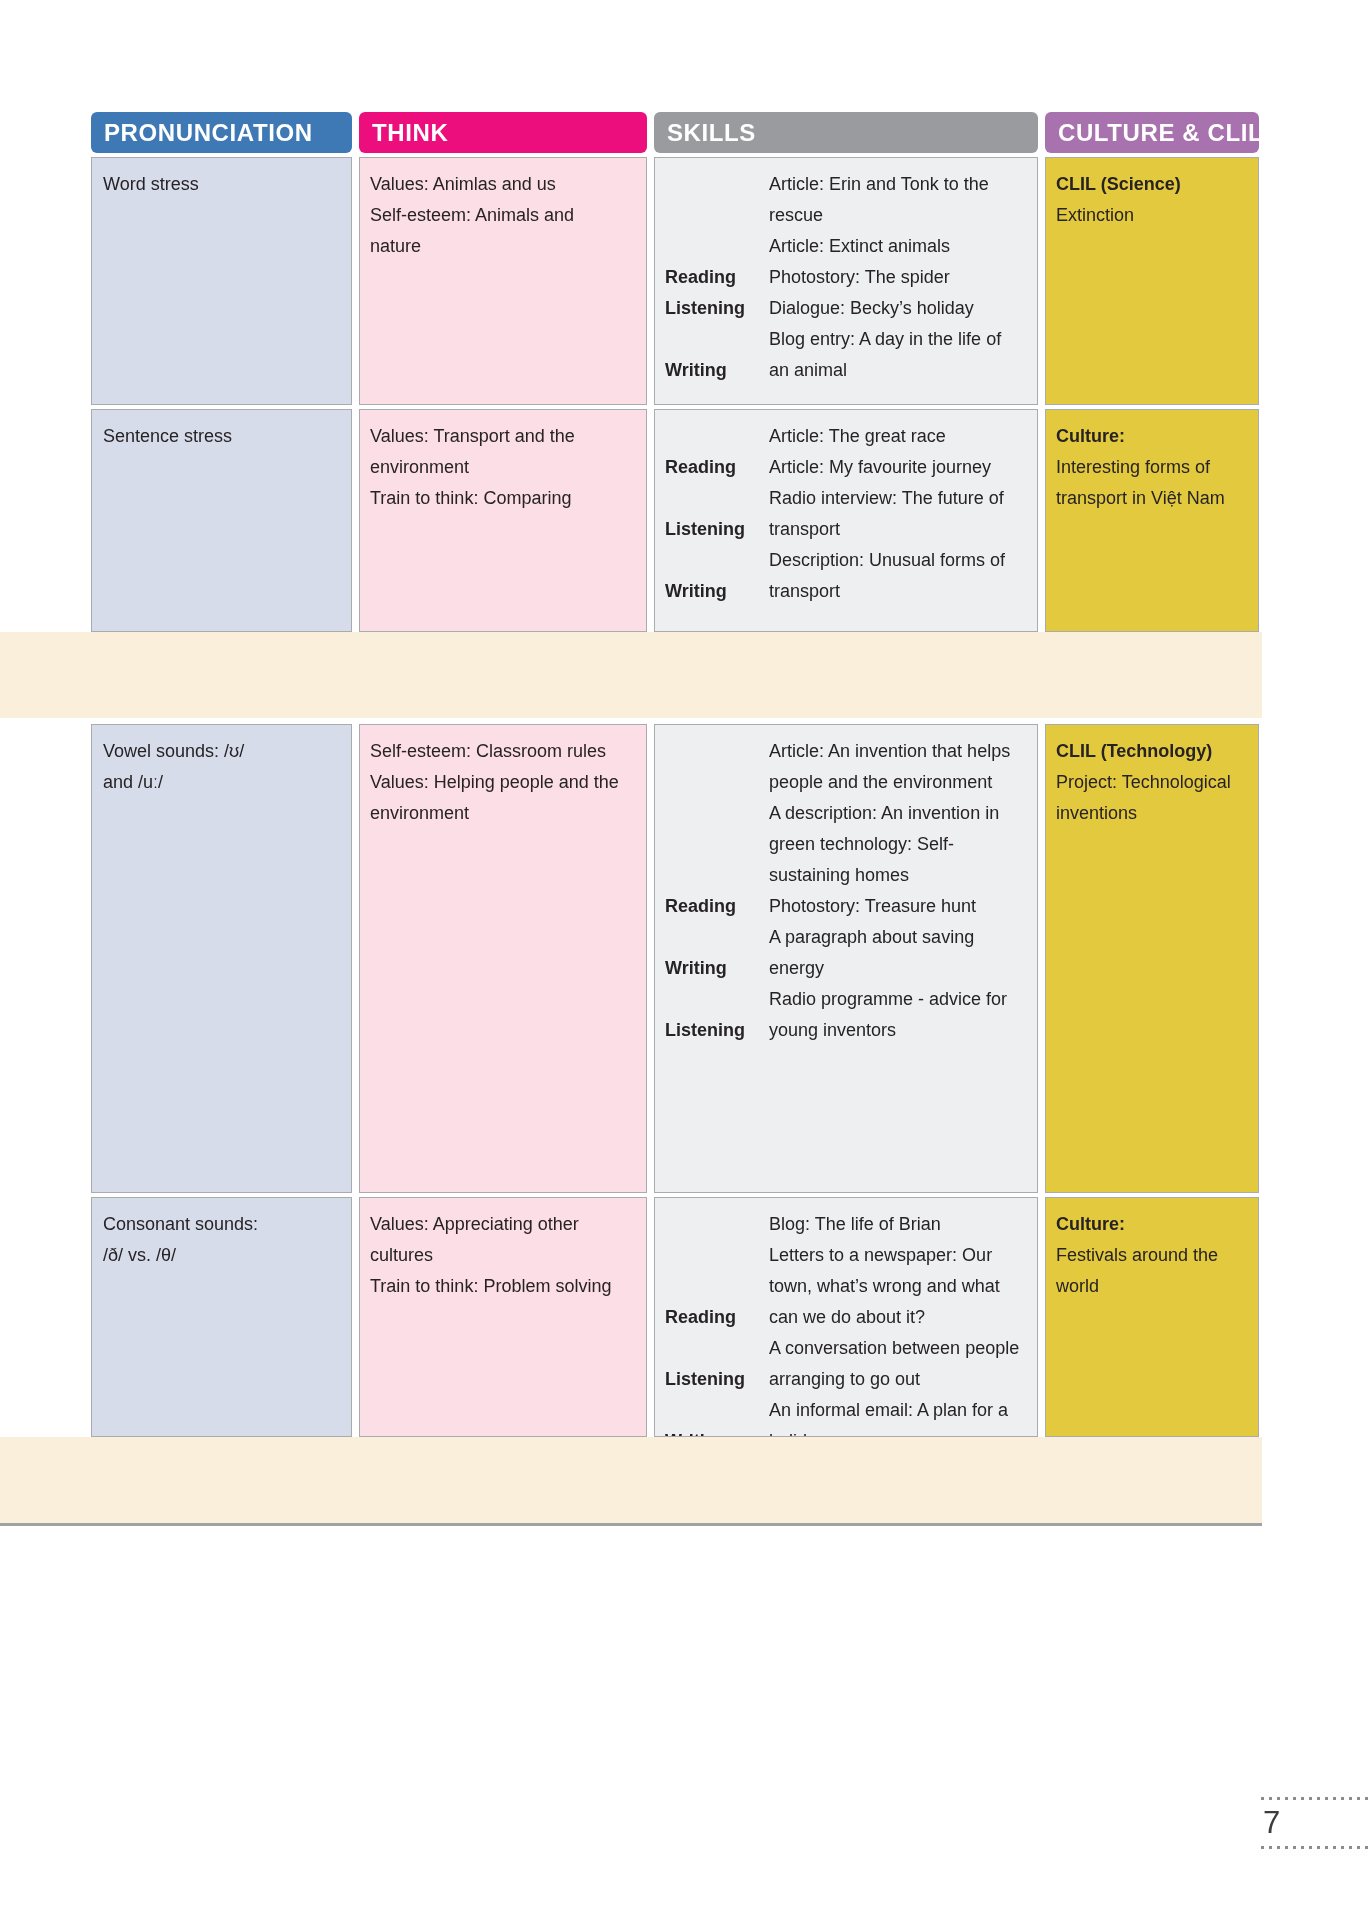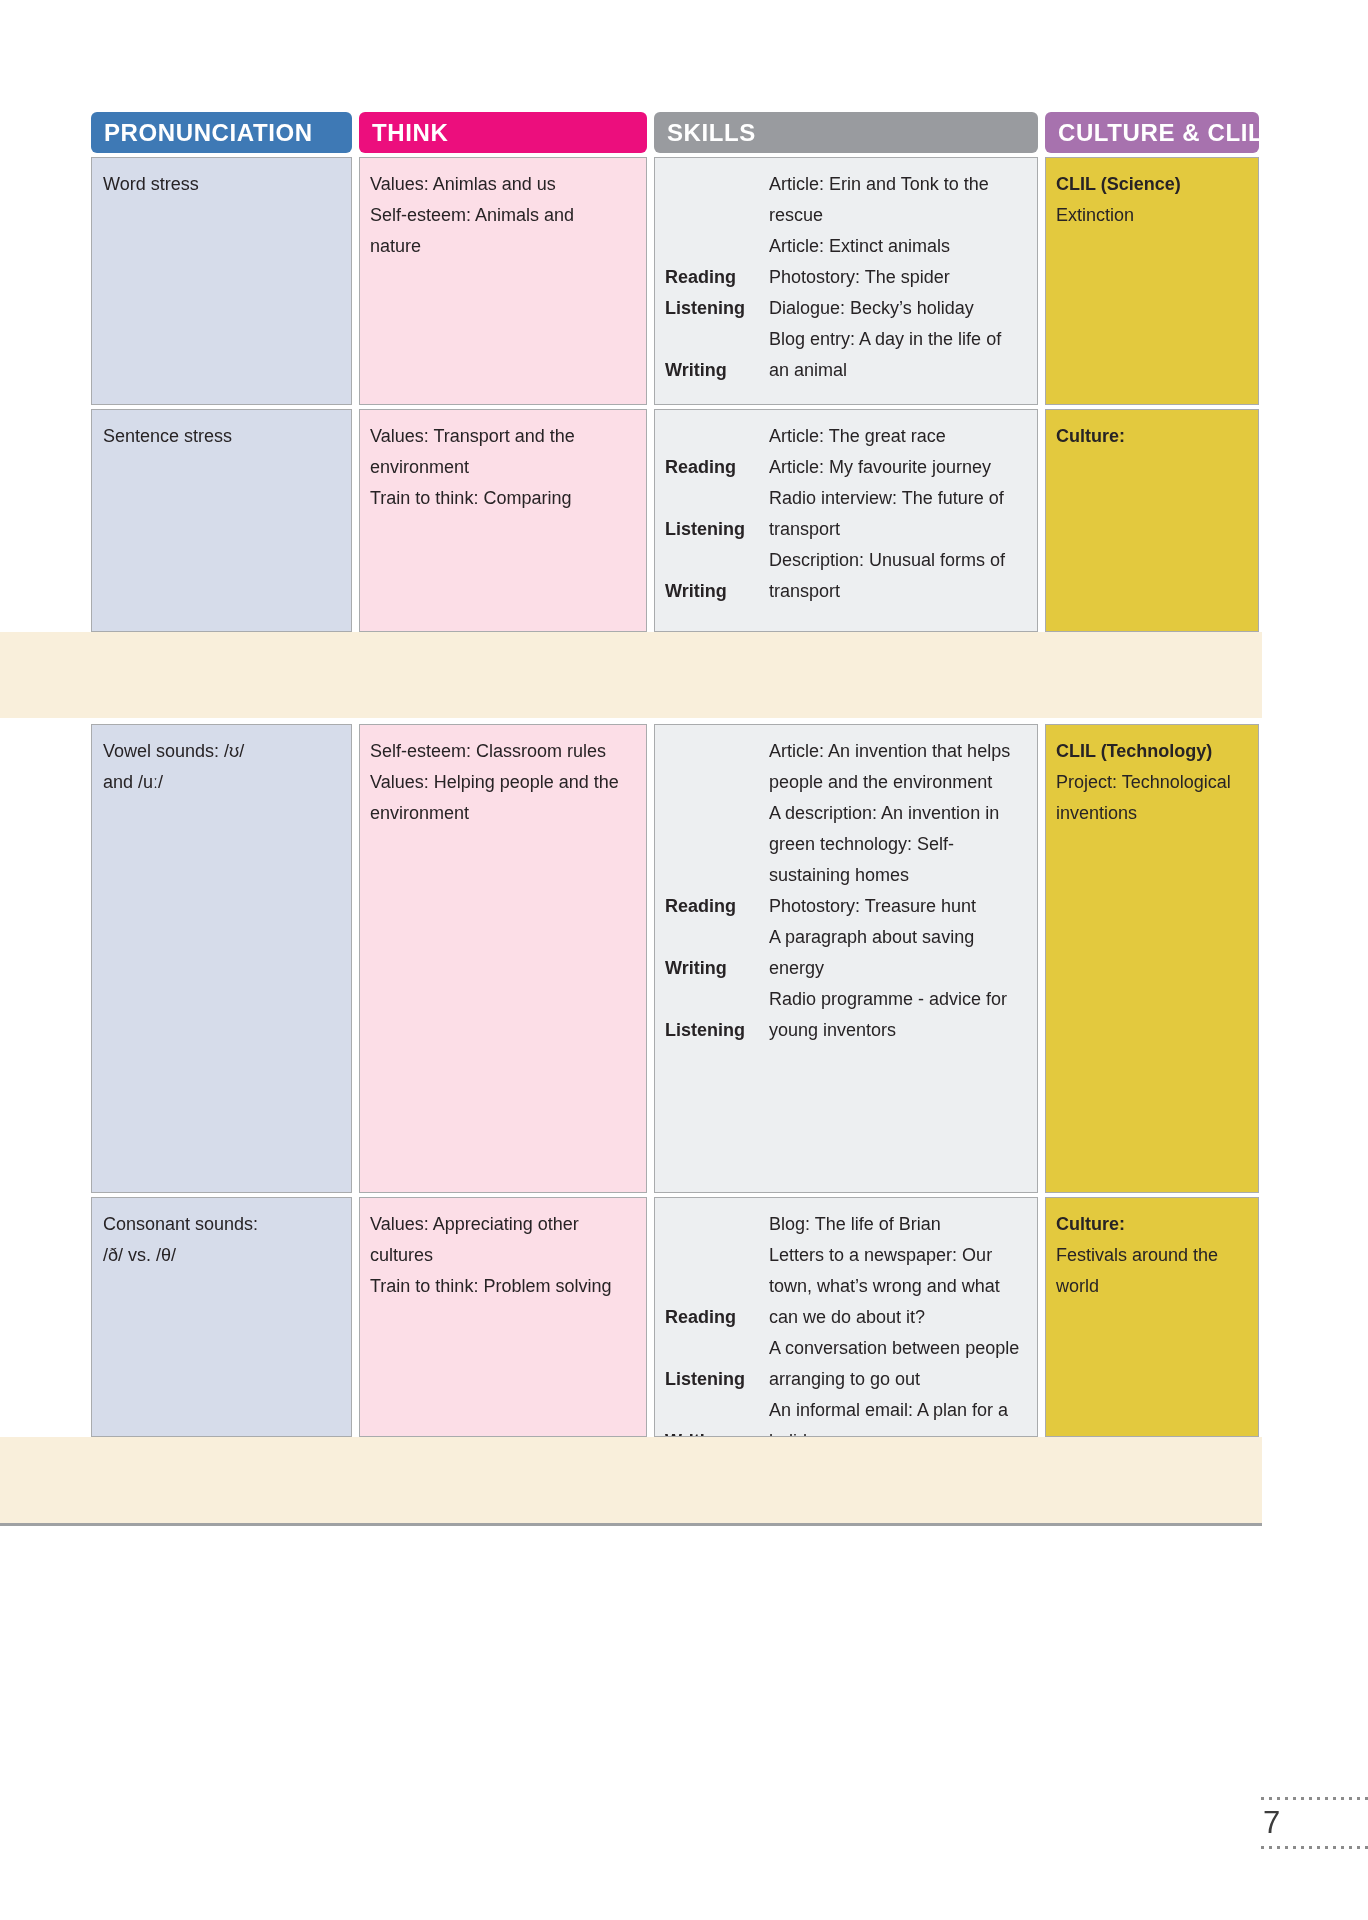--- a/index.html
+++ b/index.html
@@ -166,20 +166,21 @@
             </div>
             <div class="sk">
               <div class="sk-label">Writing</div>
               <div class="sk-items">
                 <div class="sk-item">Description: Unusual forms of transport</div>
               </div>
             </div>
           </div>
           <div class="cell c-culture">
             <div class="culture-label">Culture:</div>
+            <div class="culture-text">Interesting forms of transport in Việt Nam</div>
           </div>
         </div>
       </div>
 
     <div class="band band-1"></div>
 
     <div id="rows-b">
         <div class="row row-2">
           <div class="cell c-pron">Vowel sounds: /ʊ/
 and /uː/</div>

